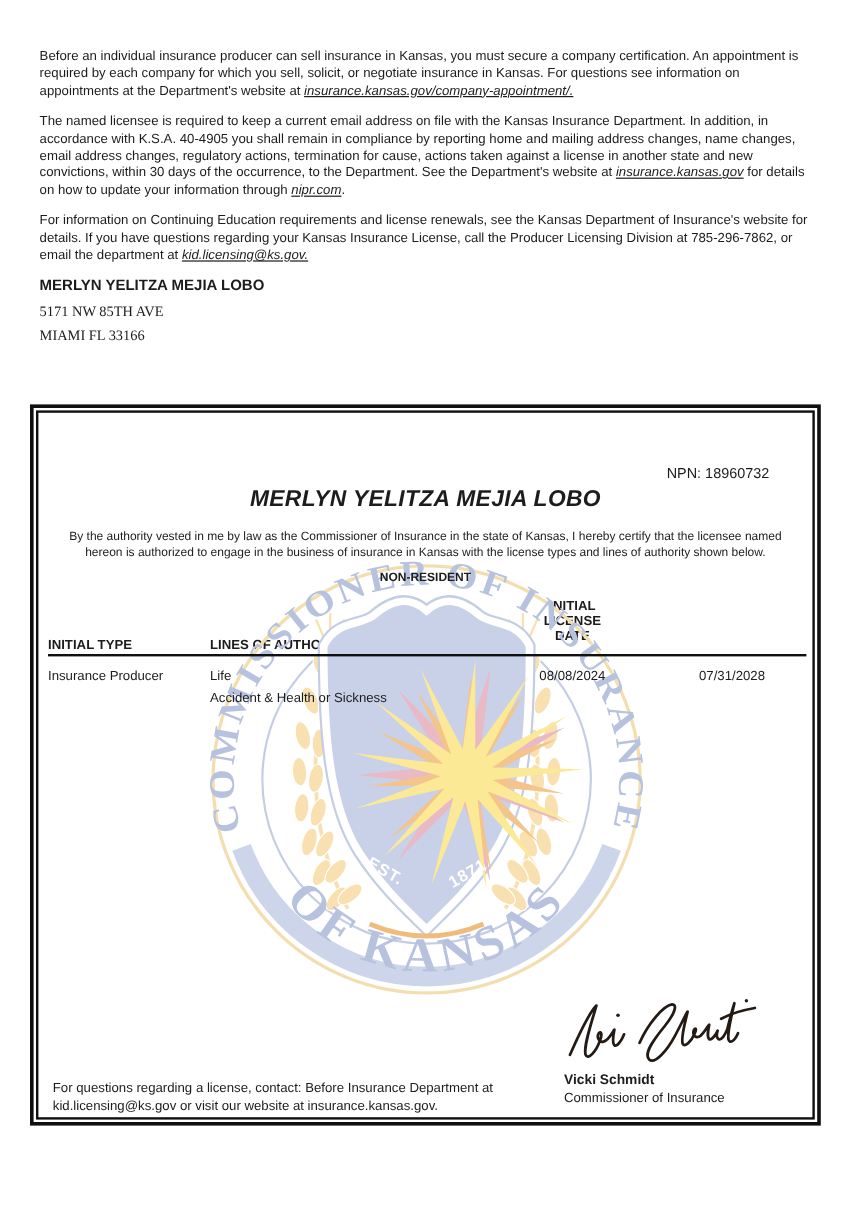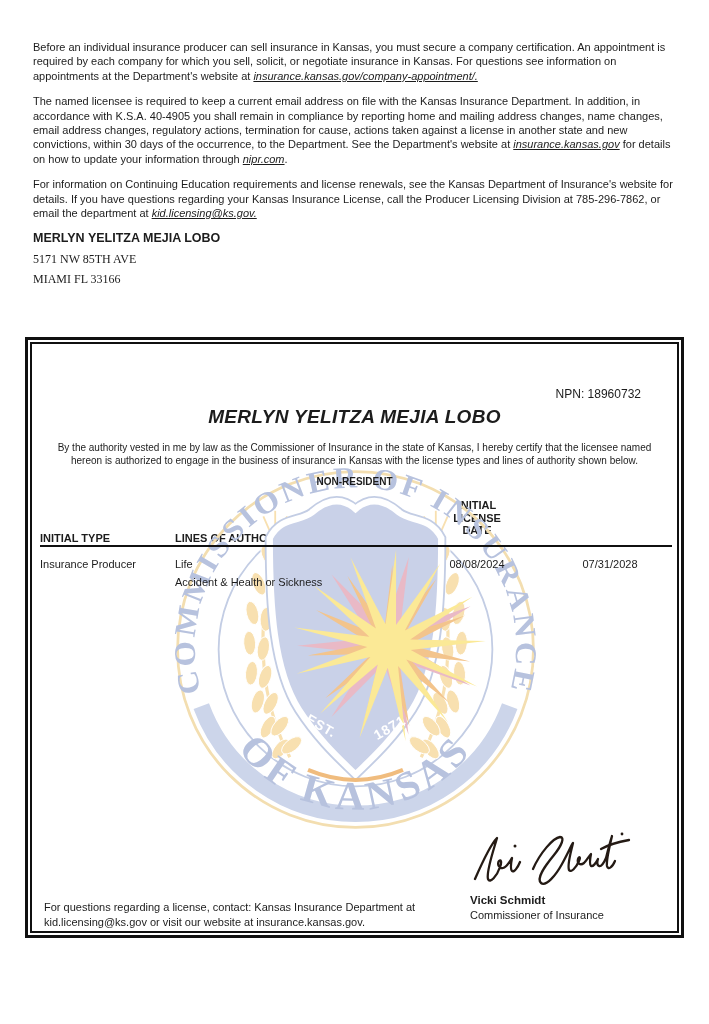--- a/index.html
+++ b/index.html
@@ -176,21 +176,21 @@
     <div class="head-rule"></div>
 
     <div class="td col1">Insurance Producer</div>
     <div class="td col2">
       <div>Life</div>
       <div>Accident &amp; Health or Sickness</div>
     </div>
     <div class="td col3">08/08/2024</div>
     <div class="td col4">07/31/2028</div>
 
-    <div class="cert-contact prelines">For questions regarding a license, contact: Kansas Insurance Department at
+    <div class="cert-contact prelines">For questions regarding a license, contact: Before Insurance Department at
 kid.licensing@ks.gov or visit our website at insurance.kansas.gov.</div>
 
     <svg class="sig-svg" width="182" height="62" viewBox="0 0 182 62" aria-hidden="true">
       <g fill="none" stroke="#241a14" stroke-width="2.3" stroke-linecap="round" stroke-linejoin="round">
         <path d="M10,50 C17,34 27,14 32,9 C28,23 21,43 23,50 C25,55 32,47 35,38 C37,33 36,30 34,32 C32,35 34,40 38,39 C42,38 45,32 47,29 C46,34 45,40 47,42 C49,44 53,38 55,33"></path>
         <path d="M68,40 C75,24 88,9 95,8 C100,8 97,16 89,26 C80,37 71,49 76,54 C81,58 91,46 97,35 C102,26 106,17 108,14 C106,23 102,36 104,41 C106,44 111,39 114,32 C116,28 114,27 113,30 C112,34 115,37 119,34 C122,31 124,27 126,25 C125,30 124,35 126,37 C128,38 131,34 133,30 C132,33 132,36 134,37 C136,38 139,34 141,29 C143,21 145,13 147,7 C145,16 141,31 142,37 C143,41 147,39 150,32"></path>
         <path d="M136,20 C143,16 153,13 164,11"></path>
       </g>
       <circle cx="50" cy="17" r="1.5" fill="#241a14"></circle>
       <circle cx="157" cy="5" r="1.4" fill="#241a14"></circle>

